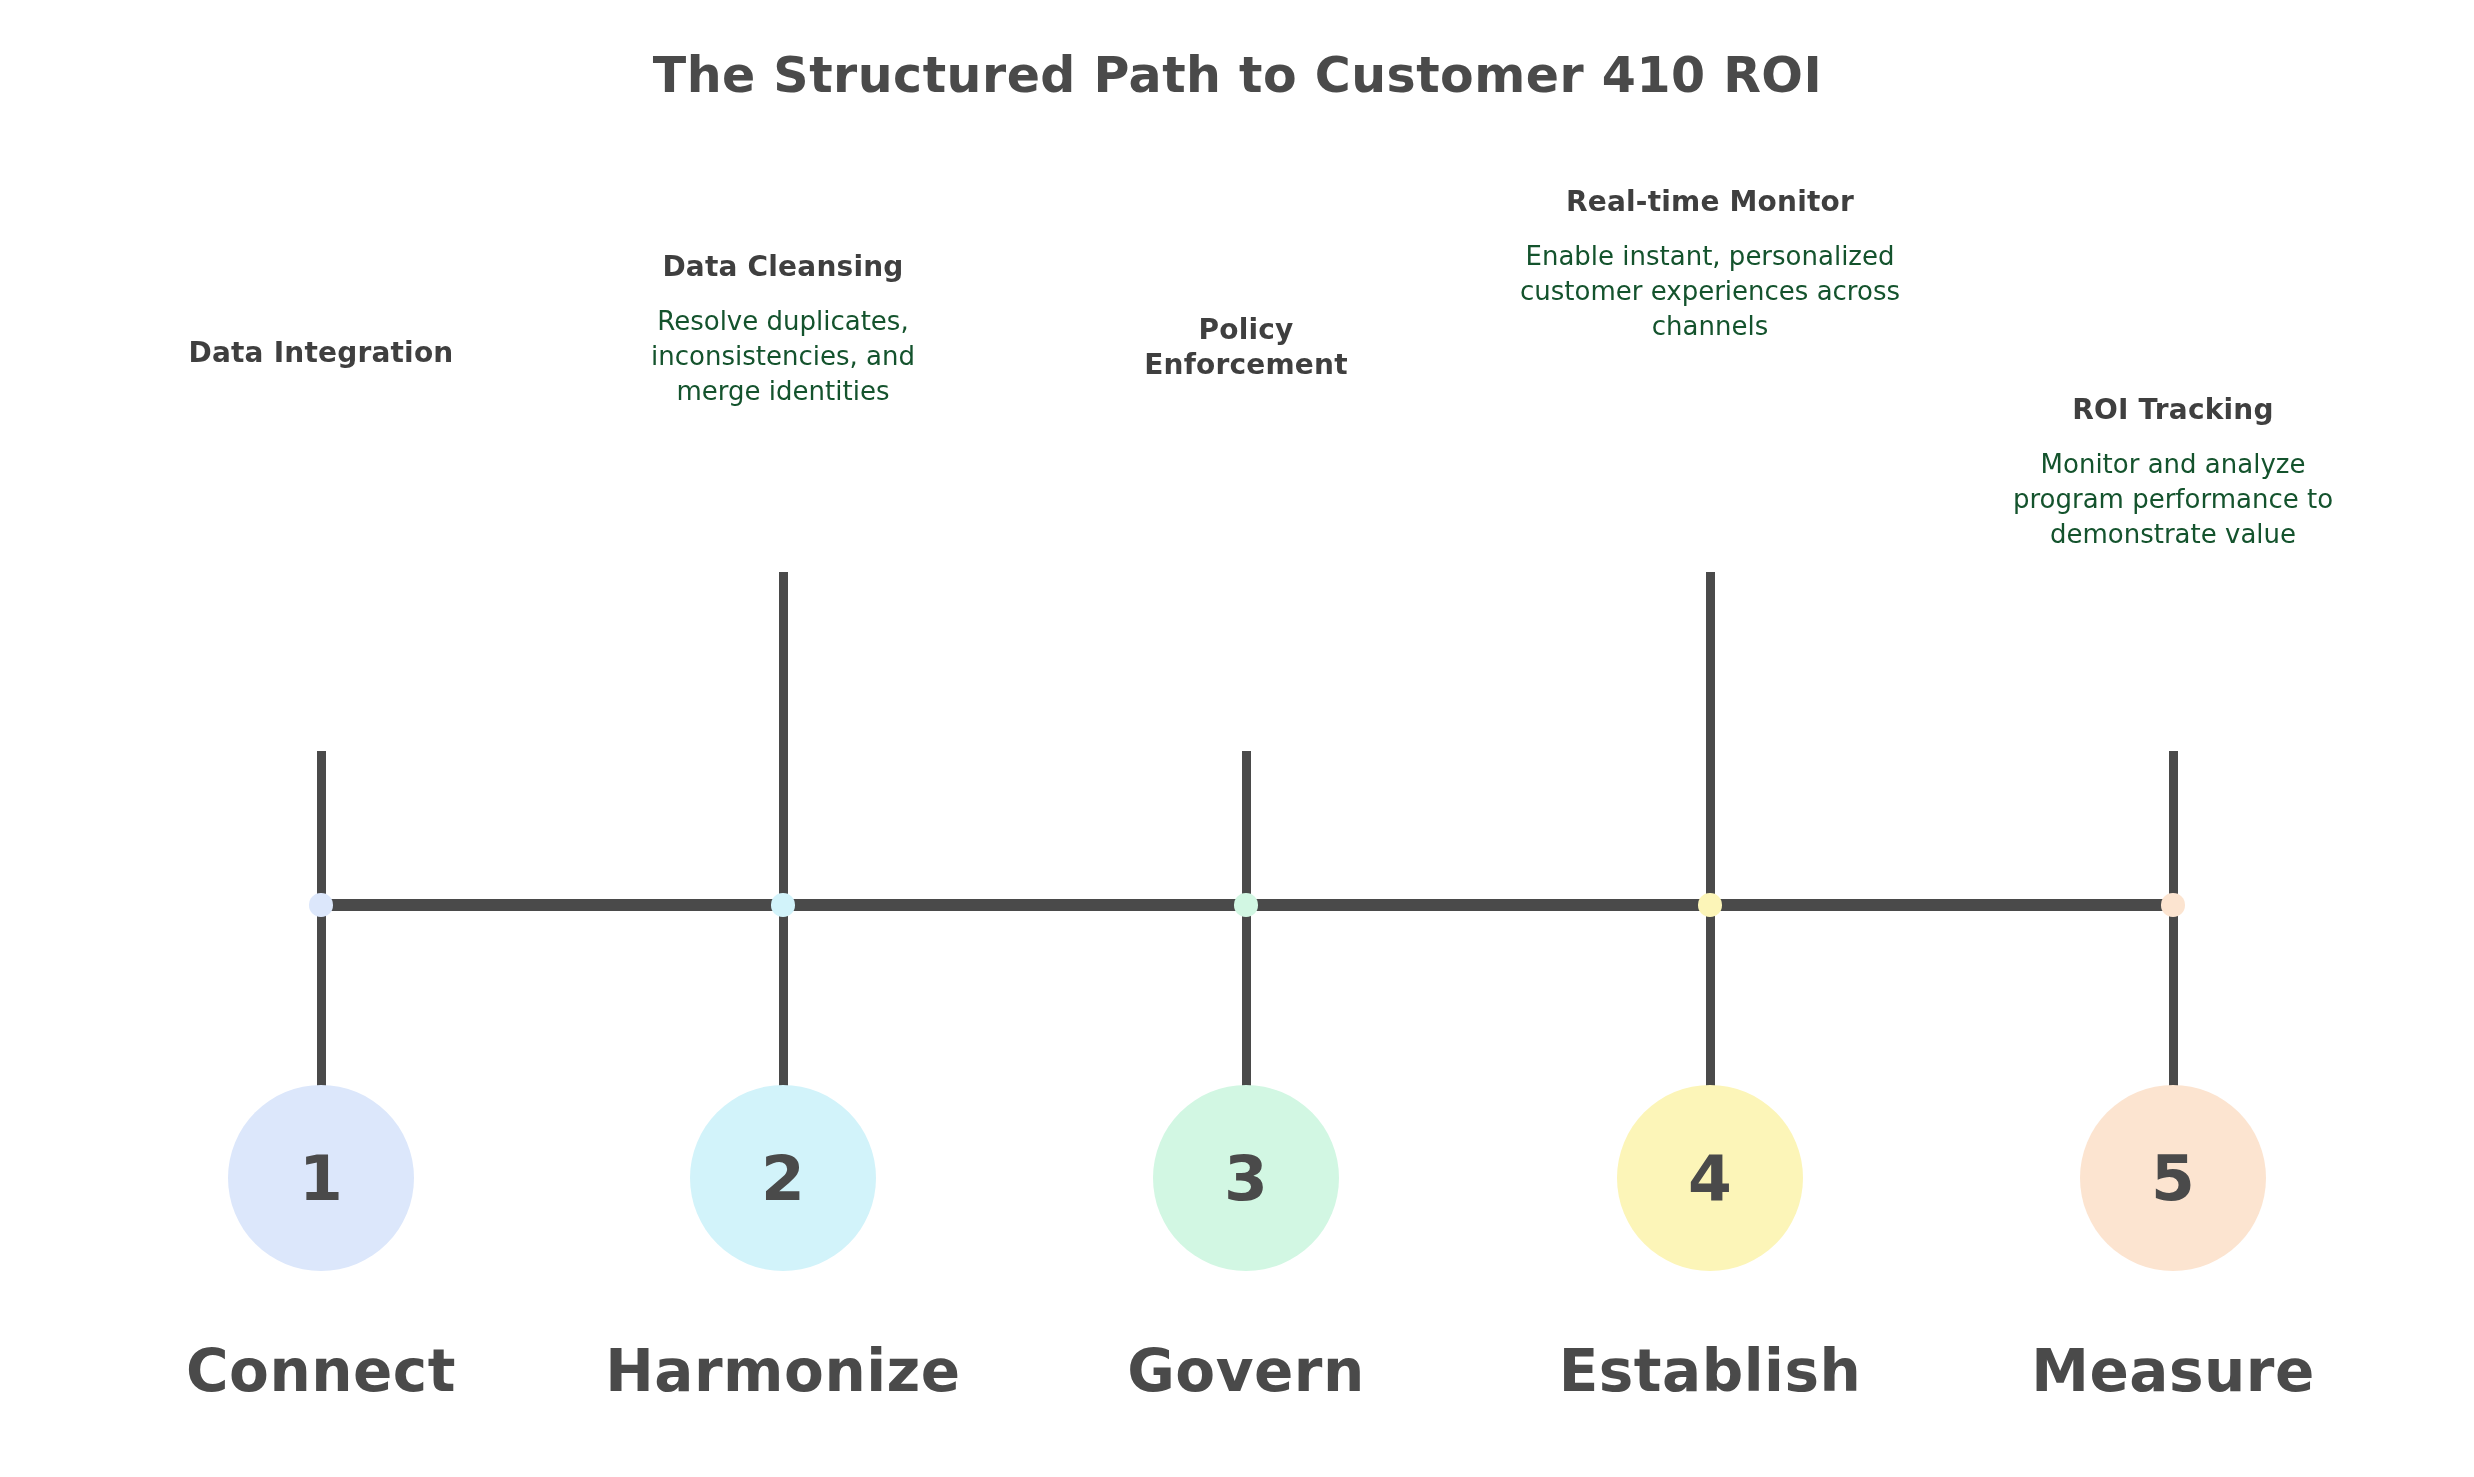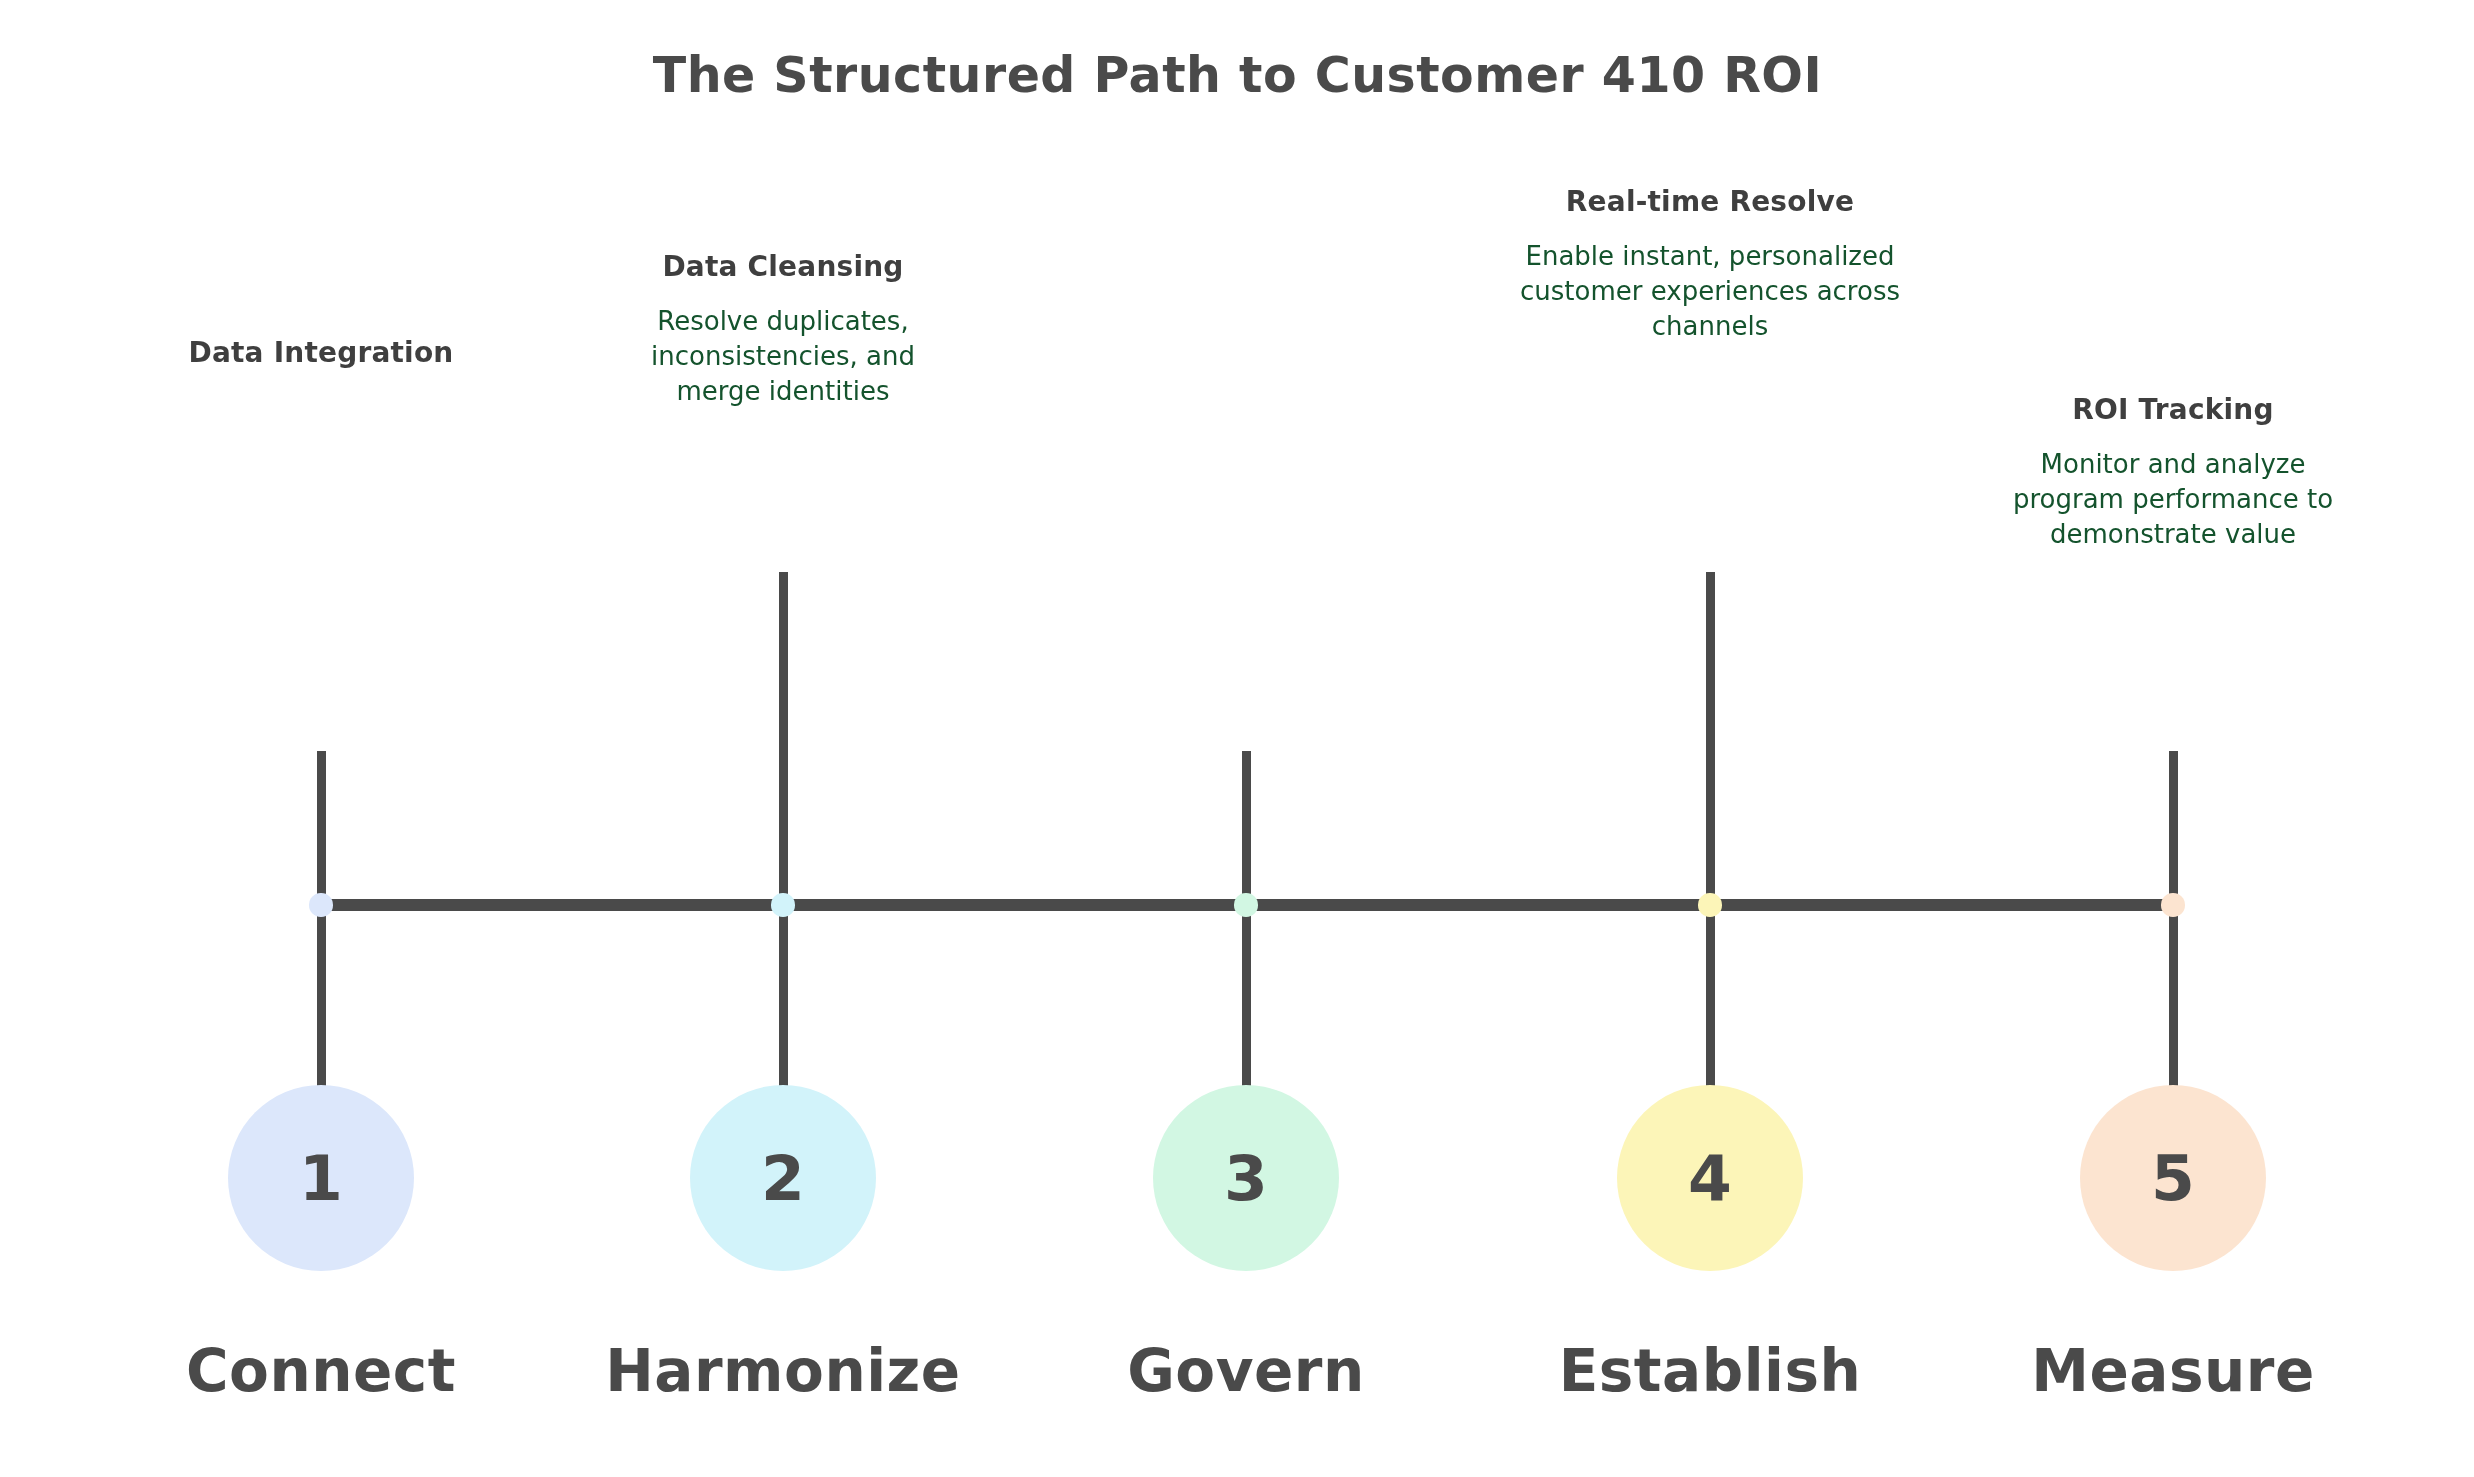--- a/index.html
+++ b/index.html
@@ -156,33 +156,34 @@
   <div class="axis-dot" style="background:#d2f3fa;"></div>
   <div class="stem-down"></div>
   <div class="number-circle" style="background:#d2f3fa;">
     <span>2</span>
   </div>
   <div class="phase-label">Harmonize</div>
 </div>
 
 <div class="milestone" style="left:1246px;">
   <div class="info-block" style="top:312px;">
+    <div class="info-title" style="width:280px;margin-left:41px;">Policy Enforcement</div>
   </div>
   <div class="stem-up" style="top:751px;height:148px;"></div>
   <div class="axis-dot" style="background:#d2f7e3;"></div>
   <div class="stem-down"></div>
   <div class="number-circle" style="background:#d2f7e3;">
     <span>3</span>
   </div>
   <div class="phase-label">Govern</div>
 </div>
 
 <div class="milestone" style="left:1710px;">
   <div class="info-block" style="top:184px;">
-    <div class="info-title">Real-time Resolve</div>
+    <div class="info-title">Real-time Monitor</div>
     <div class="info-desc" style="width:380px;margin-left:-9px;">Enable instant, personalized customer experiences across channels</div>
   </div>
   <div class="stem-up" style="top:572px;height:327px;"></div>
   <div class="axis-dot" style="background:#fcf5b8;"></div>
   <div class="stem-down"></div>
   <div class="number-circle" style="background:#fcf5b8;">
     <span>4</span>
   </div>
   <div class="phase-label">Establish</div>
 </div>

